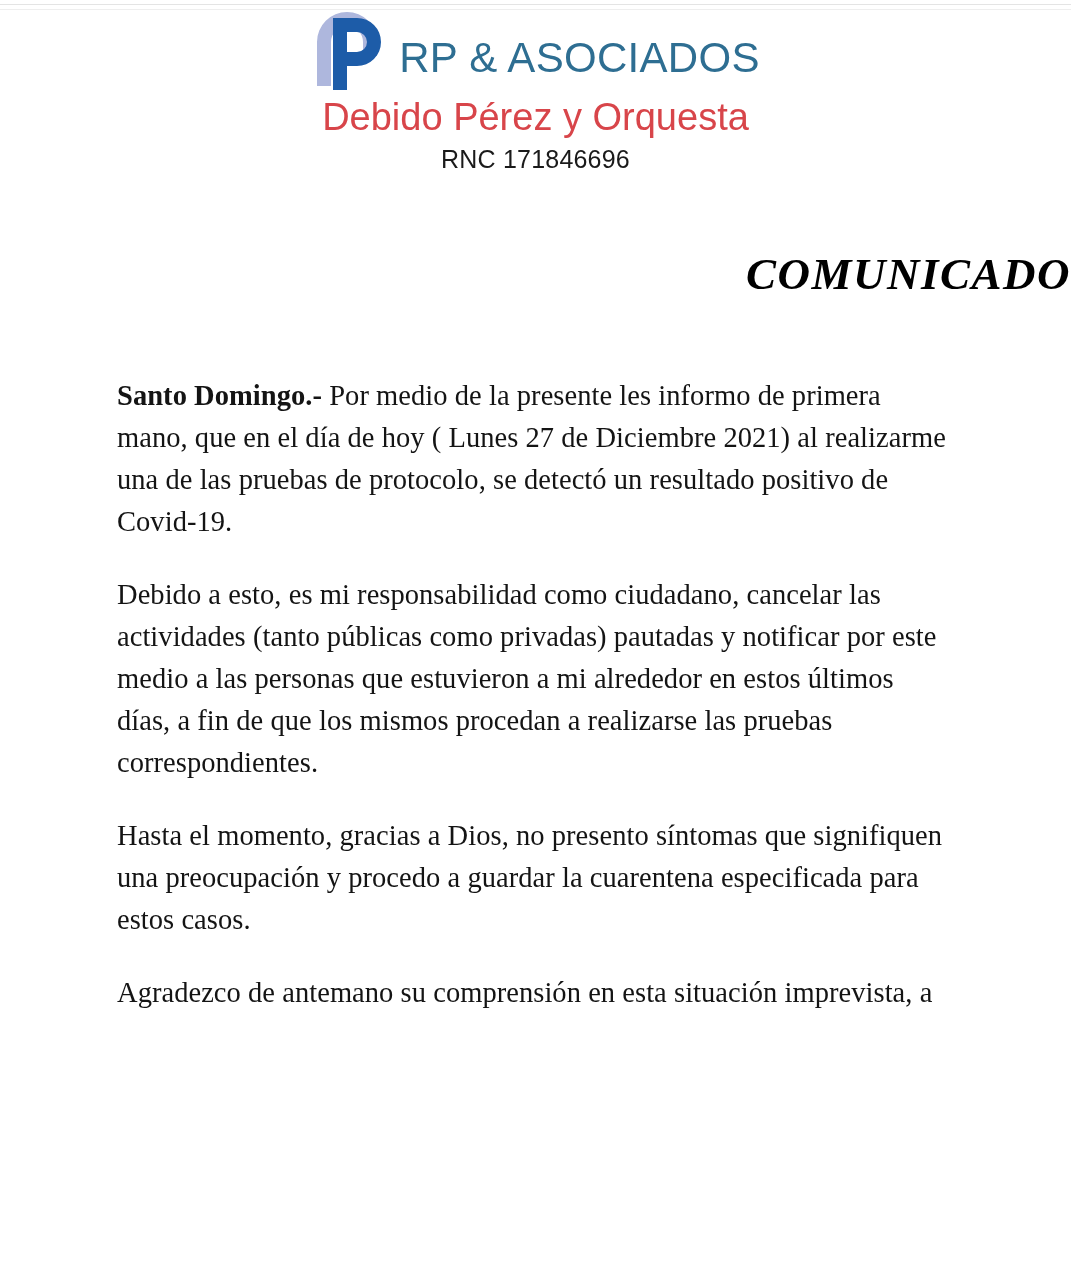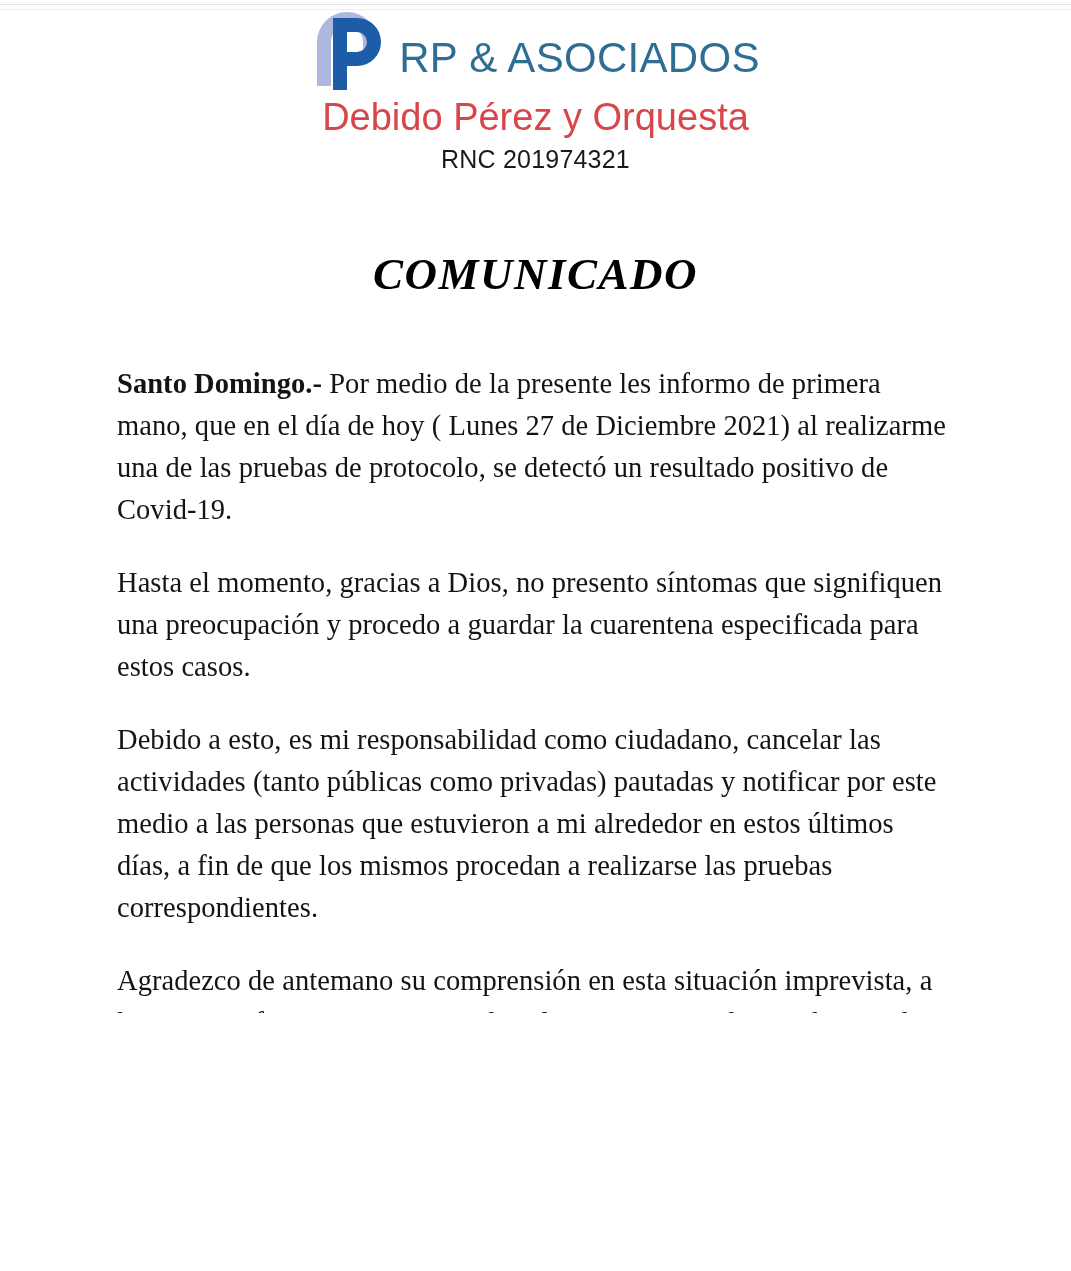--- a/index.html
+++ b/index.html
@@ -87,33 +87,33 @@
     letter-spacing: 0.2px;
     white-space: nowrap;
   }
 
   
   .doc-title {
     position: absolute;
     top: 248px;
     left: 0;
     width: 1071px;
-    text-align: center;
+    text-align: right;
     font-family: "Liberation Serif", "DejaVu Serif", serif;
     font-weight: bold;
     font-style: italic;
     font-size: 45px;
     letter-spacing: 1.5px;
     color: #000000;
   }
 
   
   .body-block {
     position: absolute;
-    top: 363px;
+    top: 375px;
     left: 117px;
     width: 836px;
   }
 
   .para {
     font-family: "Liberation Serif", "DejaVu Serif", serif;
     font-size: 28.5px;
     line-height: 42px;
     color: #141414;
     margin: 0 0 31px 0;
@@ -180,32 +180,32 @@
 
         <path d="M6 74 L6 30 A30 30 0 0 1 66 30 L66 44 L52 44 L52 30 A16 16 0 0 0 20 30 L20 74 Z" fill="#aeb7dd"></path>
 
         <path d="M22 78 L22 6 L46 6 A24 24 0 0 1 46 54 L36 54 L36 40 L46 40 A10 10 0 0 0 46 20 L36 20 L36 78 Z" fill="#1d5ca8"></path>
       </svg>
 
       <div class="brand-name">RP &amp; ASOCIADOS</div>
     </div>
 
     <div class="brand-sub">Debido Pérez y Orquesta</div>
-    <div class="brand-rnc">RNC 201974321</div>
+    <div class="brand-rnc">RNC 171846696</div>
   </div>
 
   <div class="doc-title">COMUNICADO</div>
 
   <div class="body-block">
 
     <p class="para"><span class="lead">Santo Domingo.-</span><span> Por medio de la presente les informo de primera mano, que en el día de hoy ( Lunes 27 de Diciembre 2021) al realizarme una de las pruebas de protocolo, se detectó un resultado positivo de Covid-19.</span></p>
 
+    <p class="para"><span>Debido a esto, es mi responsabilidad como ciudadano, cancelar las actividades (tanto públicas como privadas) pautadas y notificar por este medio a las personas que estuvieron a mi alrededor en estos últimos días, a fin de que los mismos procedan a realizarse las pruebas correspondientes.</span></p>
+
     <p class="para"><span>Hasta el momento, gracias a Dios, no presento síntomas que signifiquen una preocupación y procedo a guardar la cuarentena especificada para estos casos.</span></p>
-
-    <p class="para"><span>Debido a esto, es mi responsabilidad como ciudadano, cancelar las actividades (tanto públicas como privadas) pautadas y notificar por este medio a las personas que estuvieron a mi alrededor en estos últimos días, a fin de que los mismos procedan a realizarse las pruebas correspondientes.</span></p>
 
     <p class="para"><span>Agradezco de antemano su comprensión en esta situación imprevista, a la vez que ofrezco mis sinceras disculpas a mi gente de Estados Unidos (específicamente Miami y Boston) y de Santo Domingo, en donde debíamos cumplir con compromisos inmediatos, por el cambio de planes que esto pueda representar en cualquiera de ustedes.</span></p>
   </div>
 
   <div class="signoff">
     <div>Atentamente,</div>
     <div class="name">Rubby Pérez.</div>
   </div>
 
   <div class="watermark">

